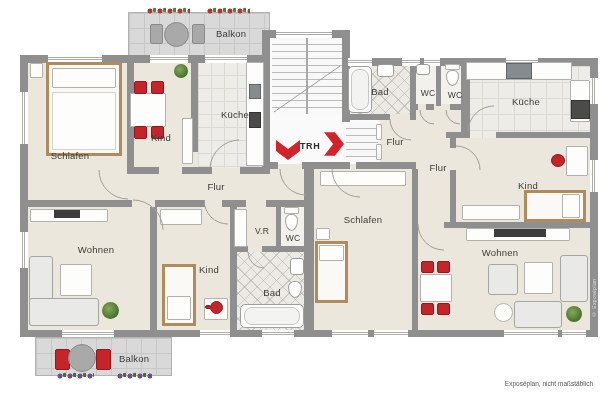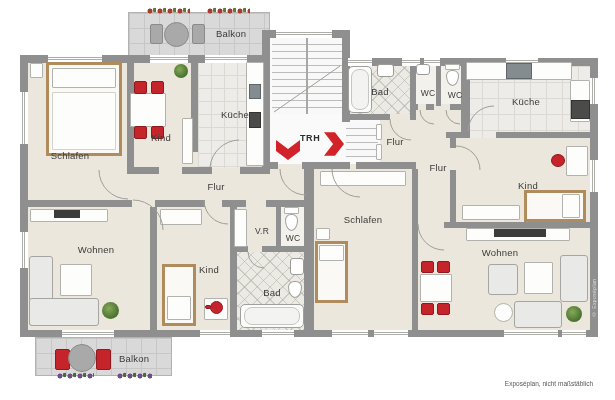--- a/index.html
+++ b/index.html
@@ -242,21 +242,21 @@
     <svg width="20" height="27" viewBox="0 0 22 27">
         <path d="M0,0 L12,0 L22,13 L12,26 L0,26 L10,13 Z" fill="#d2232a"></path>
       </svg>
   </div>
 
   <div class="lb" style="left:231px;top:28px">Balkon</div>
   <div class="lb" style="left:70px;top:150px">Schlafen</div>
   <div class="lb" style="left:161px;top:132px">Kind</div>
   <div class="lb" style="left:235px;top:109px">Küche</div>
   <div class="lb" style="left:216px;top:181px">Flur</div>
-  <div class="trh" style="left:300px;top:133px">TRH</div>
+  <div class="trh" style="left:300px;top:141px">TRH</div>
   <div class="lb" style="left:380px;top:86px">Bad</div>
   <div class="lb lbs" style="left:428px;top:88px">WC</div>
   <div class="lb lbs" style="left:455px;top:90px">WC</div>
   <div class="lb" style="left:526px;top:96px">Küche</div>
   <div class="lb" style="left:395px;top:136px">Flur</div>
   <div class="lb" style="left:438px;top:162px">Flur</div>
   <div class="lb" style="left:528px;top:180px">Kind</div>
   <div class="lb" style="left:363px;top:214px">Schlafen</div>
   <div class="lb" style="left:500px;top:247px">Wohnen</div>
   <div class="lb" style="left:96px;top:244px">Wohnen</div>

